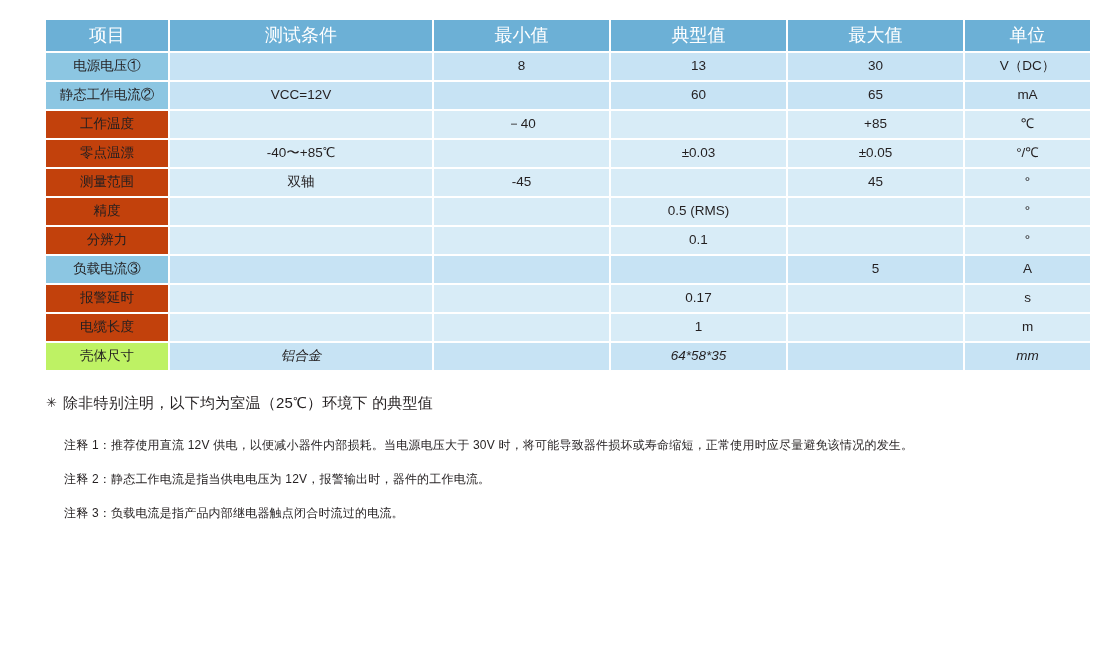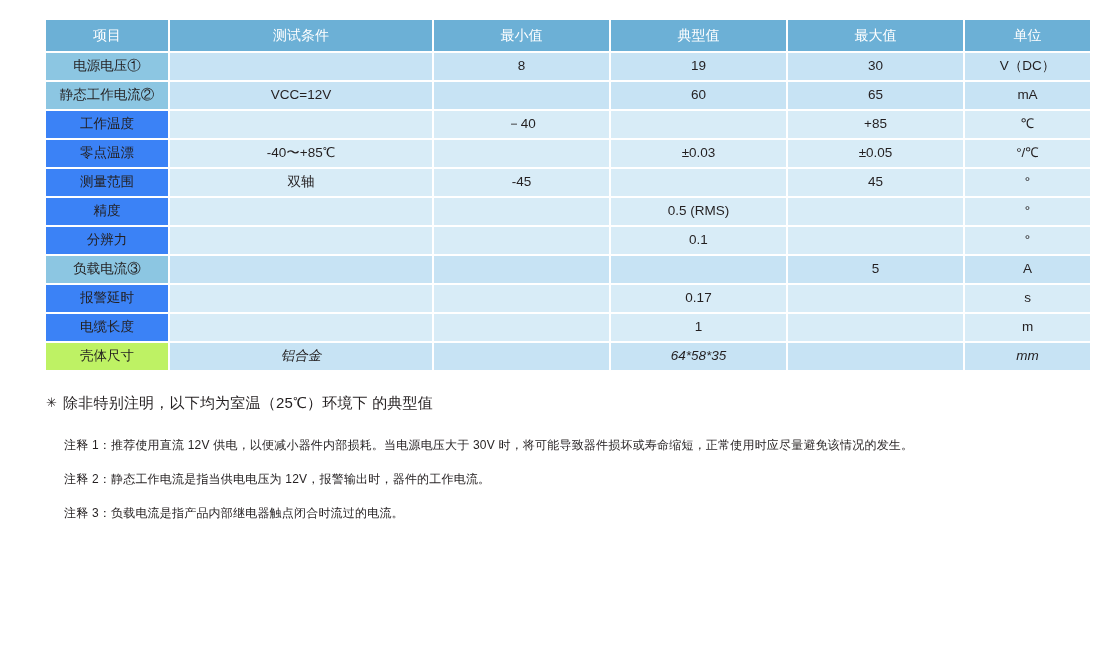--- a/index.html
+++ b/index.html
@@ -35,32 +35,32 @@
     vertical-align: middle;
     font-size: 13.5px;
     color: #231f20;
     border: 0;
     line-height: 1.2;
   }
   table.spec thead th {
     background: #6cb0d6;
     color: #ffffff;
     font-weight: normal;
-    font-size: 14px;
+    font-size: 18px;
     height: 31px;
   }
   .c-item { width: 122px; }
   .c-cond { width: 262px; }
   .c-min  { width: 175px; }
   .c-typ  { width: 175px; }
   .c-max  { width: 175px; }
   .c-unit { width: 125px; }
 
   td.item-cell {
-    background: #3b82f6;
+    background: #c2410c;
   }
   td.val-cell {
     background: #d8ecf7;
   }
   tr.alt td.val-cell {
     background: #c7e3f4;
   }
   tr.alt td.item-cell {
     background: #8cc6e2;
     margin-left: 14px;
@@ -122,21 +122,21 @@
         <th>典型值</th>
         <th>最大值</th>
         <th>单位</th>
       </tr>
     </thead>
     <tbody>
       <tr class="alt">
         <td class="item-cell">电源电压①</td>
         <td class="val-cell"></td>
         <td class="val-cell">8</td>
-        <td class="val-cell">19</td>
+        <td class="val-cell">13</td>
         <td class="val-cell">30</td>
         <td class="val-cell">V（DC）</td>
       </tr>
       <tr class="alt">
         <td class="item-cell">静态工作电流②</td>
         <td class="val-cell">VCC=12V</td>
         <td class="val-cell"></td>
         <td class="val-cell">60</td>
         <td class="val-cell">65</td>
         <td class="val-cell">mA</td>

